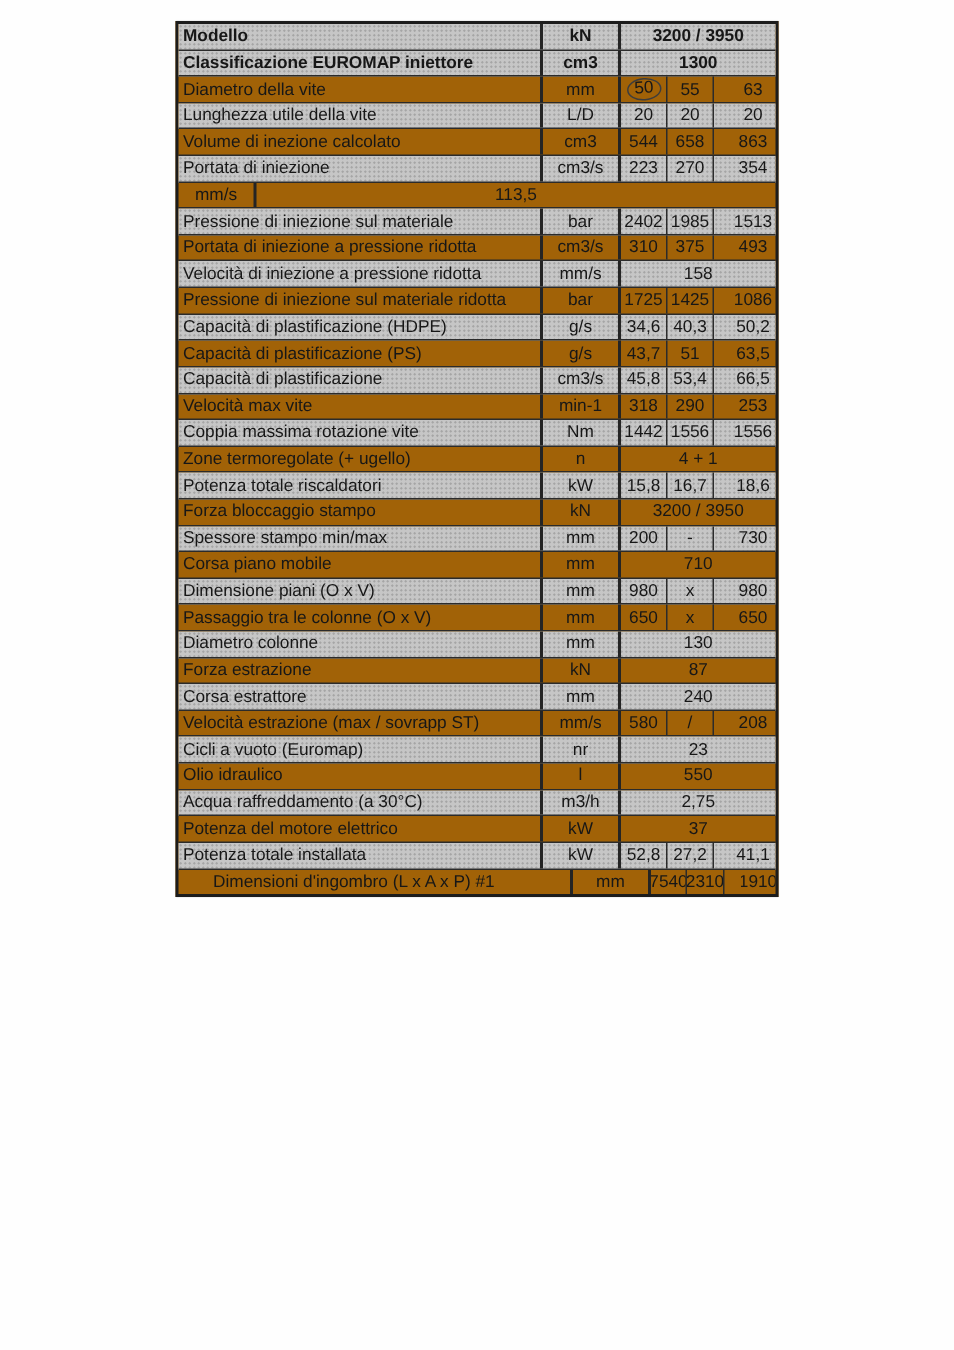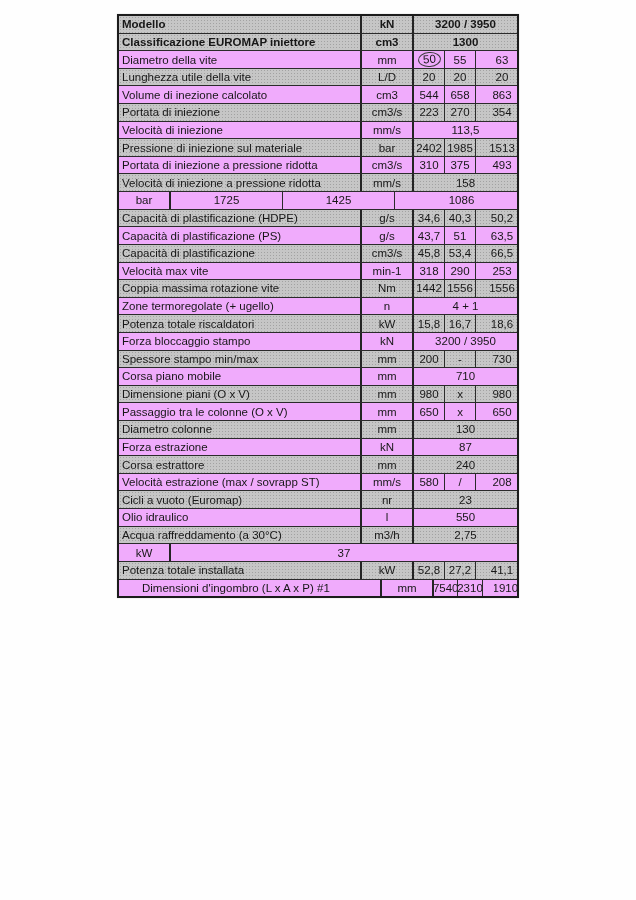--- a/index.html
+++ b/index.html
@@ -20,21 +20,21 @@
   }
   .spec-table {
     position: absolute;
     left: 117px;
     top: 14px;
     width: 398px;
     height: 580px;
     border: 2px solid #1c1c1c;
     display: flex;
     flex-direction: column;
-    background: #f0abfc;
+    background: #a16207;
     box-shadow: 0 0 1px rgba(0,0,0,0.25);
   }
   .row {
     display: flex;
     flex: 1;
     border-bottom: 1px solid #2b2b2b;
     min-height: 0;
     color: #171717;
     font-size: 11.5px;
   }
@@ -141,21 +141,20 @@
           <span>223</span>
         </div>
         <div class="cell val">
           <span>270</span>
         </div>
         <div class="cell val">
           <span>354</span>
         </div>
       </div>
       <div class="row">
-        <div class="cell label">Velocità di iniezione</div>
         <div class="cell unit">mm/s</div>
         <div class="cell vspan">113,5</div>
       </div>
       <div class="row shaded">
         <div class="cell label">Pressione di iniezione sul materiale</div>
         <div class="cell unit">bar</div>
         <div class="cell val">
           <span>2402</span>
         </div>
         <div class="cell val">
@@ -177,20 +176,21 @@
         <div class="cell val">
           <span>493</span>
         </div>
       </div>
       <div class="row shaded">
         <div class="cell label">Velocità di iniezione a pressione ridotta</div>
         <div class="cell unit">mm/s</div>
         <div class="cell vspan">158</div>
       </div>
       <div class="row">
+        <div class="cell label">Pressione di iniezione sul materiale ridotta</div>
         <div class="cell unit">bar</div>
         <div class="cell val">
           <span>1725</span>
         </div>
         <div class="cell val">
           <span>1425</span>
         </div>
         <div class="cell val">
           <span>1086</span>
         </div>
@@ -364,20 +364,21 @@
         <div class="cell label">Olio idraulico</div>
         <div class="cell unit">l</div>
         <div class="cell vspan">550</div>
       </div>
       <div class="row shaded">
         <div class="cell label">Acqua raffreddamento (a 30°C)</div>
         <div class="cell unit">m3/h</div>
         <div class="cell vspan">2,75</div>
       </div>
       <div class="row">
+        <div class="cell label">Potenza del motore elettrico</div>
         <div class="cell unit">kW</div>
         <div class="cell vspan">37</div>
       </div>
       <div class="row shaded">
         <div class="cell label">Potenza totale installata</div>
         <div class="cell unit">kW</div>
         <div class="cell val">
           <span>52,8</span>
         </div>
         <div class="cell val">

